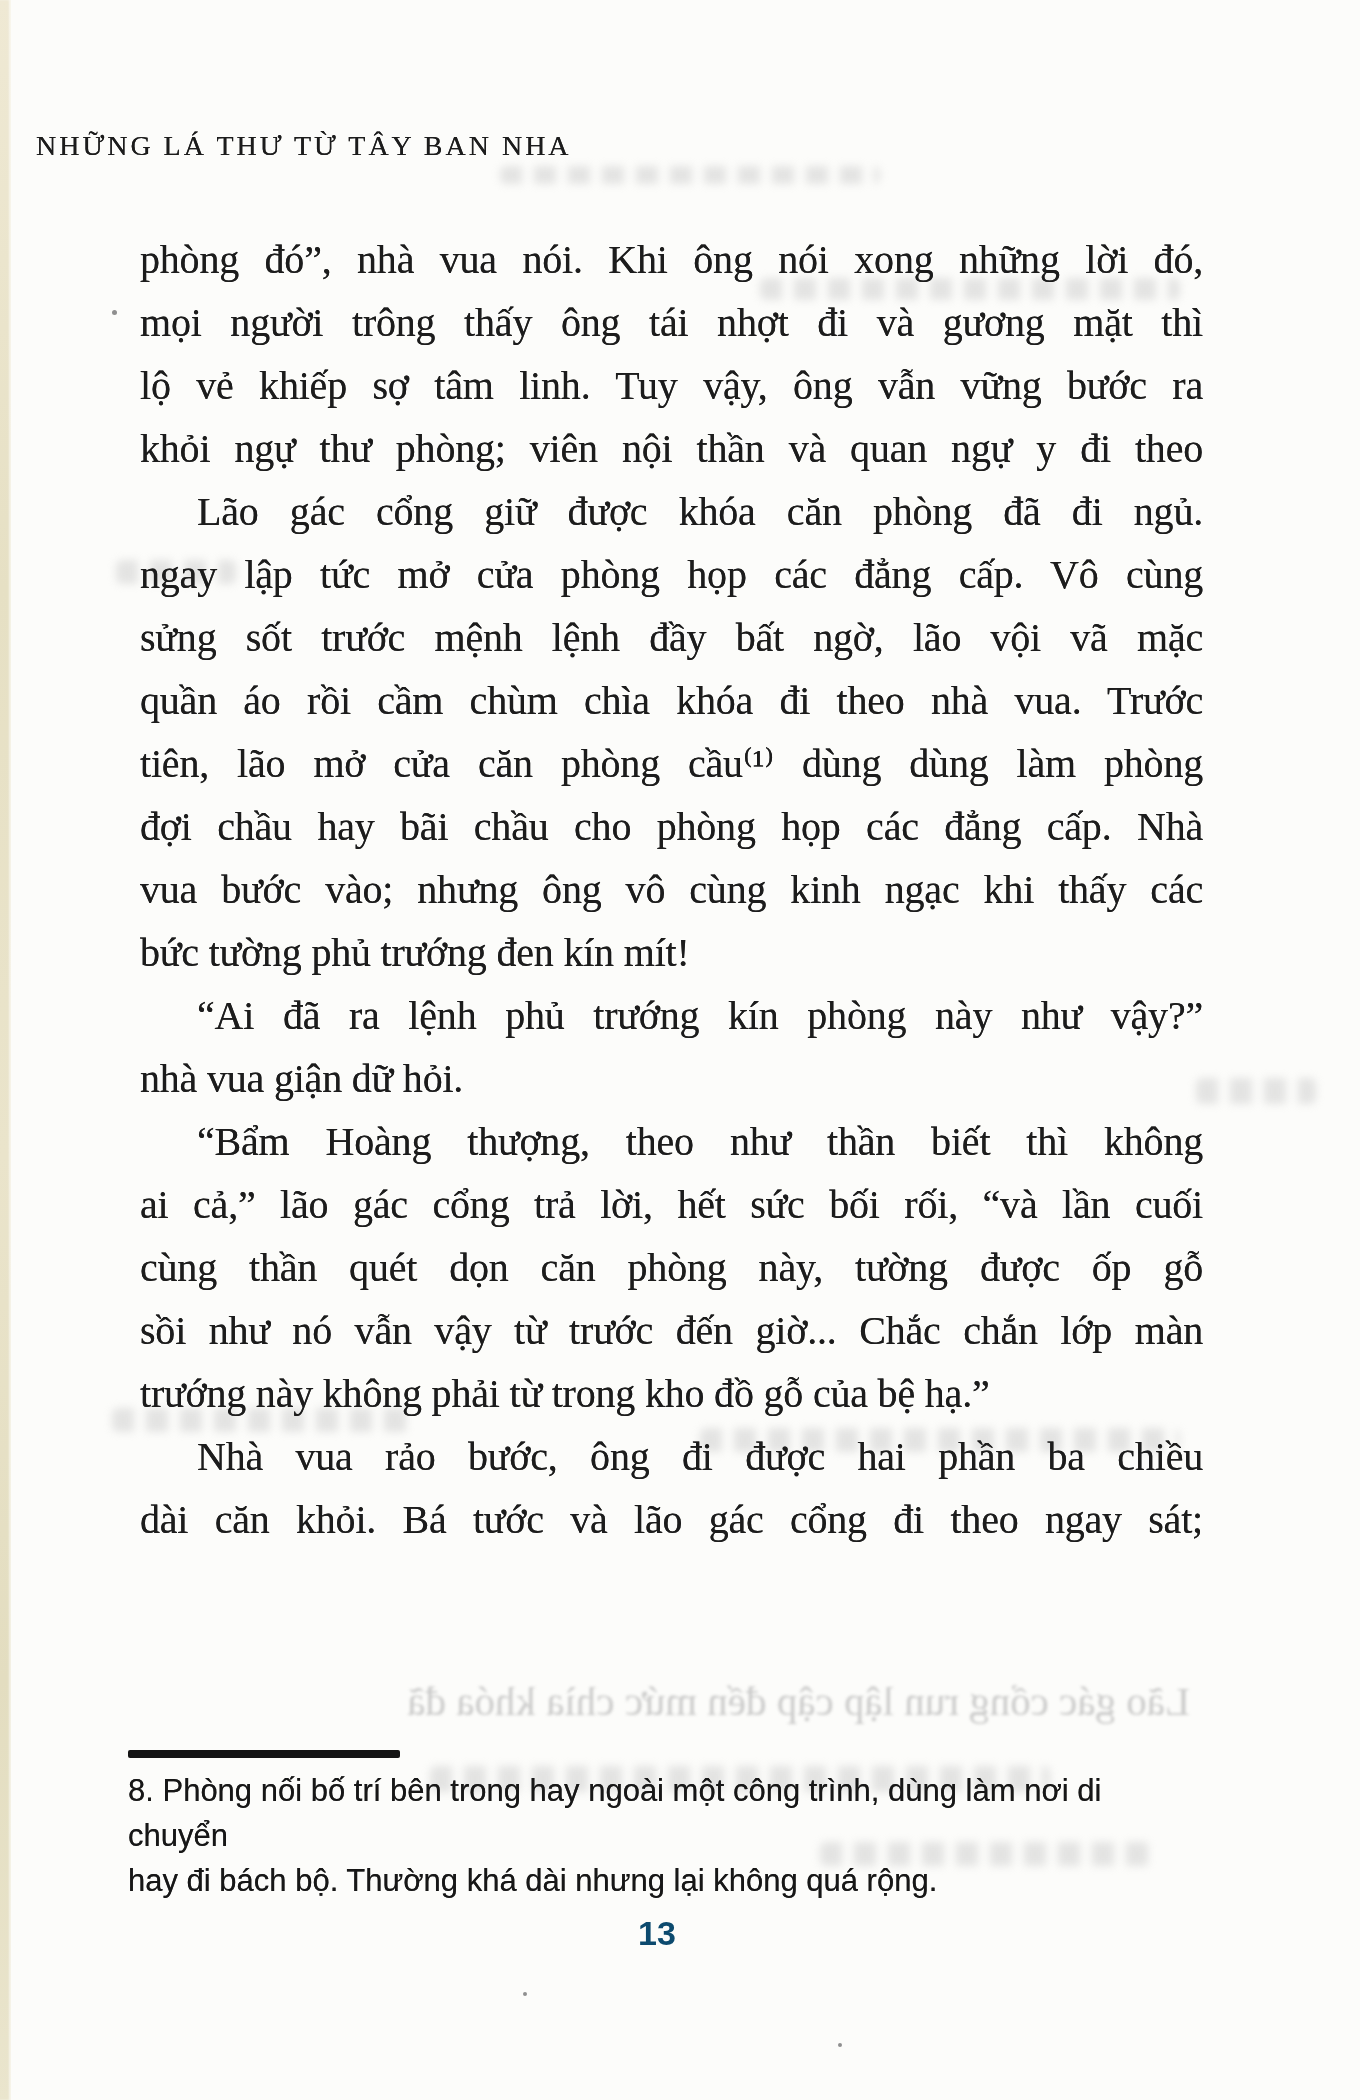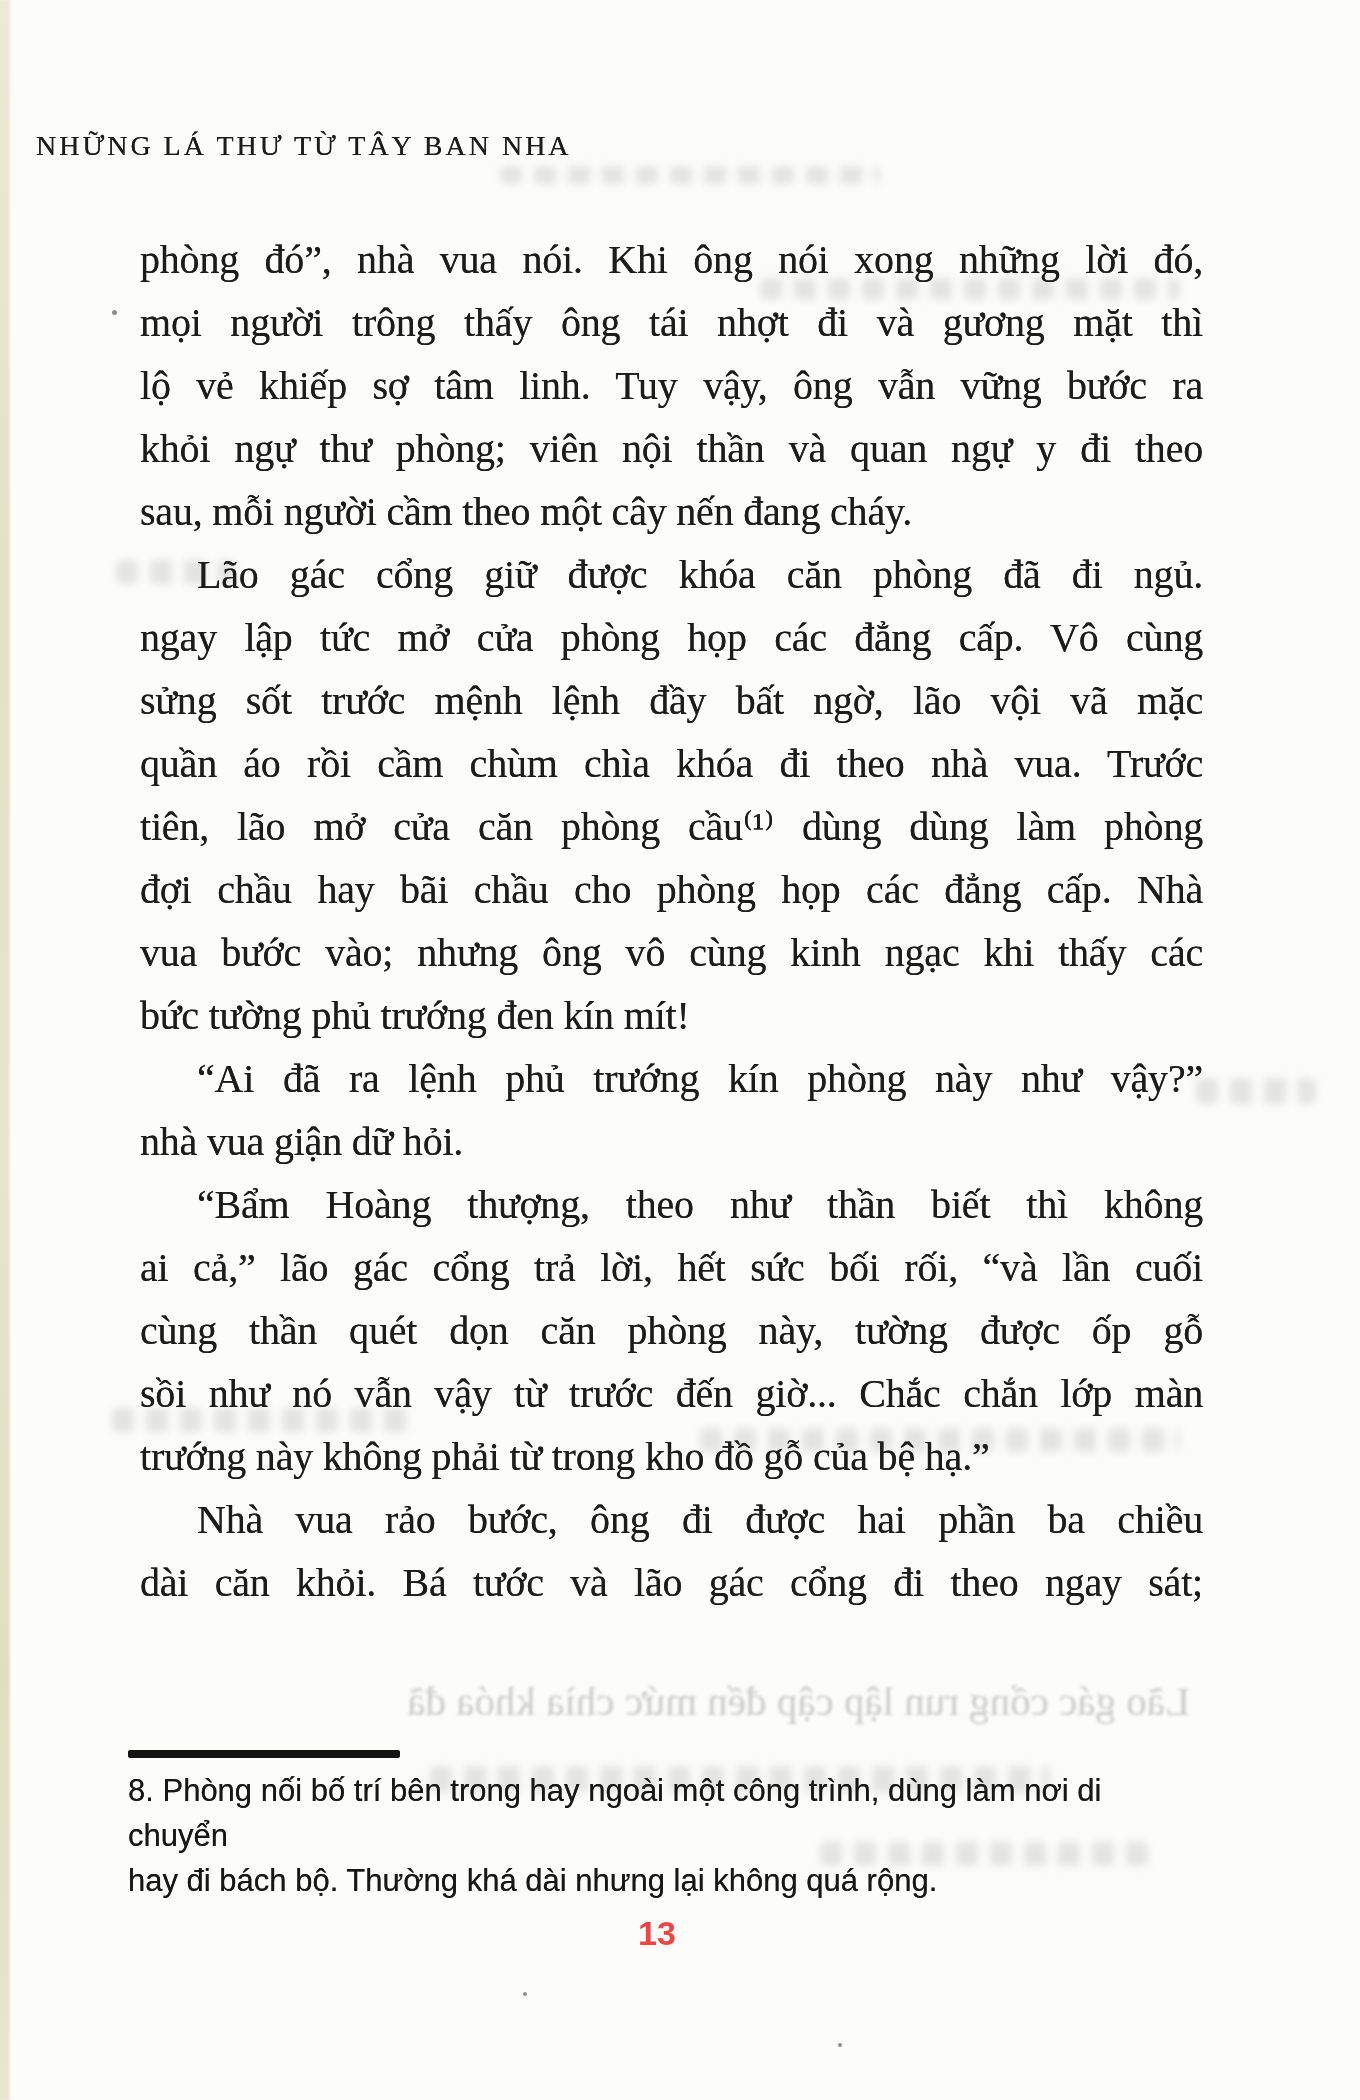--- a/index.html
+++ b/index.html
@@ -48,21 +48,21 @@
   .footnote{
     position:absolute;left:128px;top:1768px;width:1078px;
     font-family:"Liberation Sans","DejaVu Sans",sans-serif;
     font-size:31px;line-height:45px;color:#171717;
   }
   .footnote-line{text-shadow:0 0 .5px rgba(20,20,20,.8);}
   .page-number{
     position:absolute;left:0;top:1914px;width:1314px;
     text-align:center;
     font-family:"Liberation Sans","DejaVu Sans",sans-serif;
-    font-size:34px;font-weight:600;color:#ef4444;
+    font-size:34px;font-weight:600;color:#0c4a6e;
   }
   .smudge{
     position:absolute;
     background:repeating-linear-gradient(90deg,#c6c6c6 0 22px,transparent 22px 34px);
     filter:blur(4px);opacity:.45;border-radius:6px;
     pointer-events:none;
   }
   .speckle{
     position:absolute;background:#8f8f8f;border-radius:50%;
     pointer-events:none;
@@ -88,21 +88,20 @@
   <div class="speckle" style="left:523px;top:1992px;width:4px;height:4px;"></div>
   <div class="speckle" style="left:838px;top:2043px;width:4px;height:4px;"></div>
 
   <div class="running-header">NHỮNG LÁ THƯ TỪ TÂY BAN NHA</div>
 
   <div class="body-text" id="body-text">
       <div class="line">phòng đó”, nhà vua nói. Khi ông nói xong những lời đó,</div>
       <div class="line">mọi người trông thấy ông tái nhợt đi và gương mặt thì</div>
       <div class="line">lộ vẻ khiếp sợ tâm linh. Tuy vậy, ông vẫn vững bước ra</div>
       <div class="line">khỏi ngự thư phòng; viên nội thần và quan ngự y đi theo</div>
-      <div class="line para-end">sau, mỗi người cầm theo một cây nến đang cháy.</div>
       <div class="line indent">Lão gác cổng giữ được khóa căn phòng đã đi ngủ.</div>
       <div class="line">ngay lập tức mở cửa phòng họp các đẳng cấp. Vô cùng</div>
       <div class="line">sửng sốt trước mệnh lệnh đầy bất ngờ, lão vội vã mặc</div>
       <div class="line">quần áo rồi cầm chùm chìa khóa đi theo nhà vua. Trước</div>
       <div class="line">tiên, lão mở cửa căn phòng cầu⁽¹⁾ dùng dùng làm phòng</div>
       <div class="line">đợi chầu hay bãi chầu cho phòng họp các đẳng cấp. Nhà</div>
       <div class="line">vua bước vào; nhưng ông vô cùng kinh ngạc khi thấy các</div>
       <div class="line para-end">bức tường phủ trướng đen kín mít!</div>
       <div class="line indent">“Ai đã ra lệnh phủ trướng kín phòng này như vậy?”</div>
       <div class="line para-end">nhà vua giận dữ hỏi.</div>

